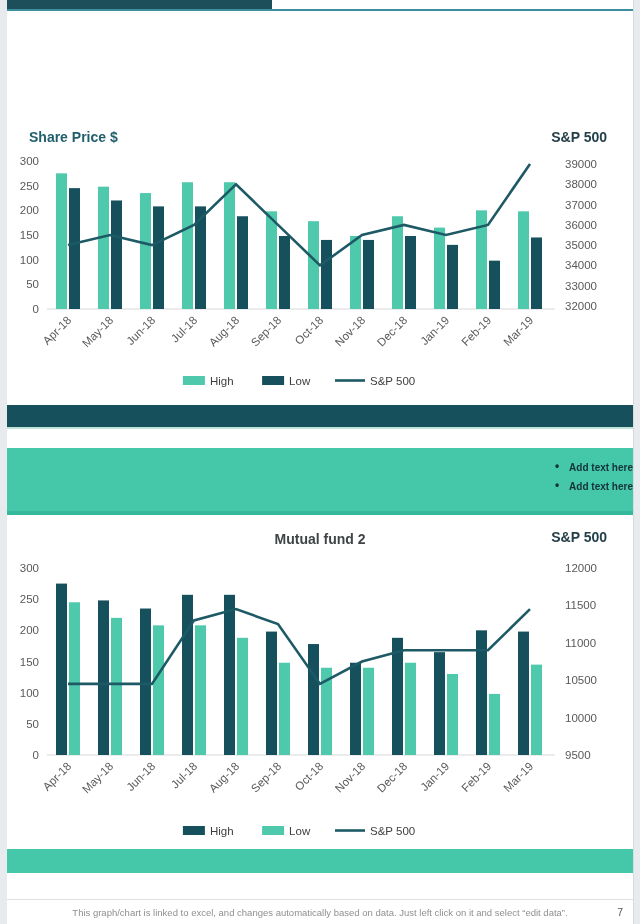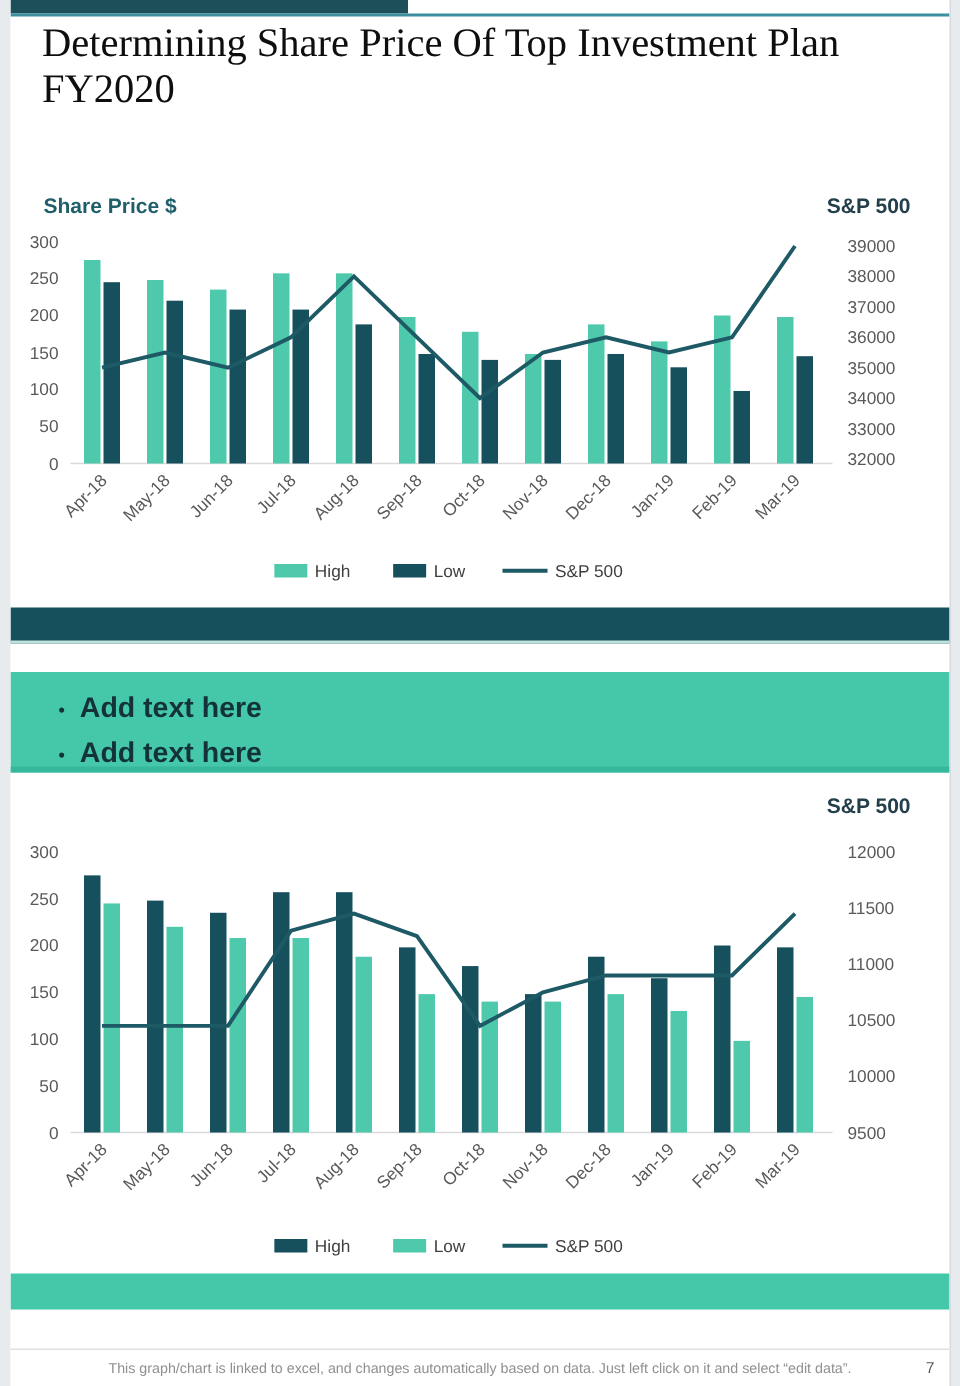--- a/index.html
+++ b/index.html
@@ -14,36 +14,35 @@
   .c1-title{left:0;top:127px;width:626px;text-align:center;color:#1f5f6b;}
   .c1-right{right:26px;top:129px;color:#233f4a;}
   .c2-title{left:0;top:531px;width:626px;text-align:center;color:#3f4447;}
   .c2-right{right:26px;top:529px;color:#233f4a;}
   .chart{position:absolute;left:0;}
   .chart1{top:150px;width:616px;height:248px;}
   .chart2{top:558px;width:616px;height:288px;}
   .dark-band{position:absolute;left:0;right:0;top:405px;height:22px;background:#17505d;border-bottom:2px solid #bfe3db;}
   .green-band{position:absolute;left:0;right:0;top:448px;height:55px;background:#45c7a9;border-bottom:4px solid #35b89c;padding:8px 0 0 18px;box-sizing:content-box;}
   .green-band ul{margin:2px 0 0 0;padding:0 0 0 14px;list-style:none;}
-  .green-band li{font-size:19px;font-weight:bold;color:#14323a;line-height:1.6;}
+  .green-band li{font-size:10px;font-weight:bold;color:#14323a;line-height:1.6;text-align:right;}
   .green-band li::before{content:"•";margin-right:10px;font-size:12px;position:relative;top:-1px;}
   .green-band2{position:absolute;left:0;right:0;top:849px;height:24px;background:#45c7a9;}
   .footer{position:absolute;left:0;right:0;top:899px;height:25px;border-top:1px solid #e0e0e0;}
   .footer-note{position:absolute;left:0;right:0;top:7px;text-align:center;font-size:9.5px;color:#8f8f8f;}
   .page-num{position:absolute;right:10px;top:6px;font-size:10.5px;color:#595959;}
   svg text{font-family:"Liberation Sans",sans-serif;}
 </style>
 </head>
 <body>
 
 <div class="slide">
   <div class="top-bar"></div>
   <div class="top-line"></div>
 
-  <h1 class="page-title">Determining Share Price Of Top Investment Plan FY2020</h1>
 
   <div class="chart-head c1-left">Share Price $</div>
   <div class="chart-head c1-right">S&amp;P 500</div>
   <div class="chart chart1"><svg width="616" height="248" viewBox="0 0 616 248">
         <line x1="40" y1="159" x2="548" y2="159" stroke="#d9d9d9" stroke-width="1"></line>
         <text x="32" y="15" text-anchor="end" font-size="11.5" fill="#595959">300</text>
         <text x="32" y="39.66666666666667" text-anchor="end" font-size="11.5" fill="#595959">250</text>
         <text x="32" y="64.33333333333334" text-anchor="end" font-size="11.5" fill="#595959">200</text>
         <text x="32" y="89" text-anchor="end" font-size="11.5" fill="#595959">150</text>
         <text x="32" y="113.66666666666667" text-anchor="end" font-size="11.5" fill="#595959">100</text>
@@ -104,20 +103,21 @@
 
   <div class="dark-band"></div>
 
   <div class="green-band">
     <ul>
       <li>Add text here</li>
       <li>Add text here</li>
     </ul>
   </div>
 
+  <div class="chart-head c2-title">Mutual fund 2</div>
   <div class="chart-head c2-right">S&amp;P 500</div>
   <div class="chart chart2"><svg width="616" height="288" viewBox="0 0 616 288">
         <line x1="40" y1="197" x2="548" y2="197" stroke="#d9d9d9" stroke-width="1"></line>
         <text x="32" y="14" text-anchor="end" font-size="11.5" fill="#595959">300</text>
         <text x="32" y="45.16666666666667" text-anchor="end" font-size="11.5" fill="#595959">250</text>
         <text x="32" y="76.33333333333334" text-anchor="end" font-size="11.5" fill="#595959">200</text>
         <text x="32" y="107.5" text-anchor="end" font-size="11.5" fill="#595959">150</text>
         <text x="32" y="138.66666666666669" text-anchor="end" font-size="11.5" fill="#595959">100</text>
         <text x="32" y="169.83333333333334" text-anchor="end" font-size="11.5" fill="#595959">50</text>
         <text x="32" y="201" text-anchor="end" font-size="11.5" fill="#595959">0</text>

